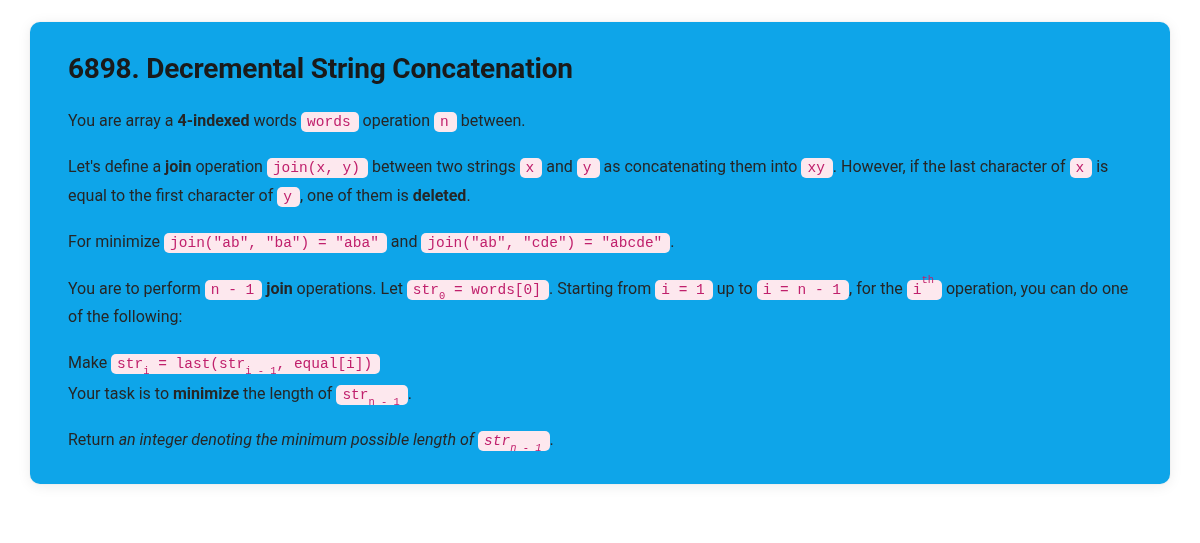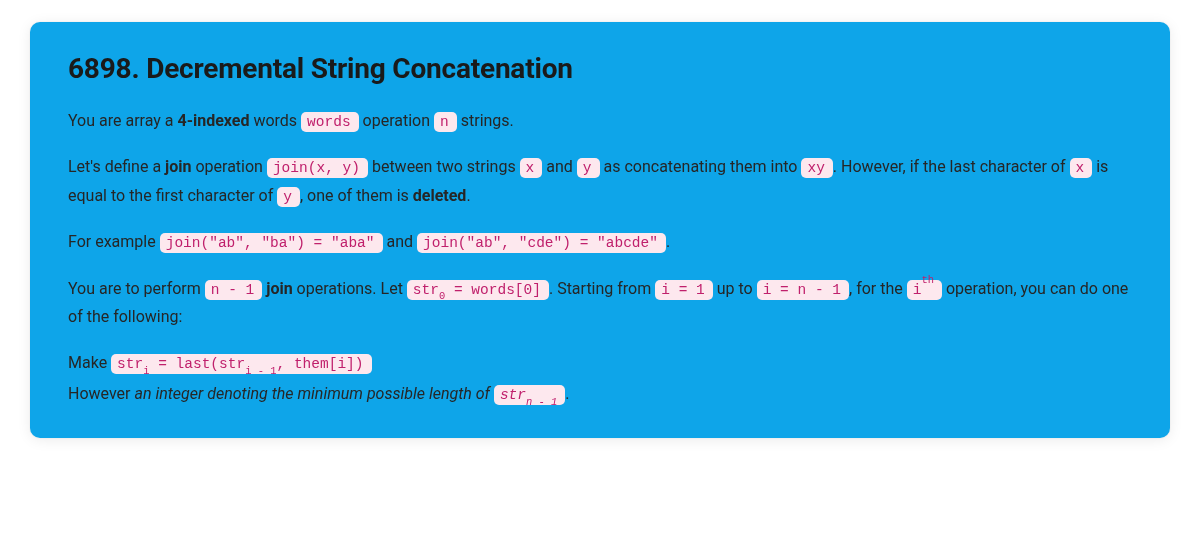--- a/index.html
+++ b/index.html
@@ -64,37 +64,40 @@
   }
 </style>
 </head>
 <body>
 
 <div class="card">
 
   <h1 class="title">6898. Decremental String Concatenation</h1>
 
   <p>
-    <span>You are array a </span><strong class="b">4-indexed</strong><span> words </span><code class="c">words</code><span> operation </span><code class="c">n</code><span> strings.</span>
+    <span>You are array a </span><strong class="b">4-indexed</strong><span> words </span><code class="c">words</code><span> operation </span><code class="c">n</code><span> between.</span>
   </p>
 
   <p>
     <span>Let's define a </span><strong class="b">join</strong><span> operation </span><code class="c">join(x, y)</code><span> between two strings </span><code class="c">x</code><span> and </span><code class="c">y</code><span> as concatenating them into </span><code class="c">xy</code><span>. However, if the last character of </span><code class="c">x</code><span> is equal to the first character of </span><code class="c">y</code><span>, one of them is </span><strong class="b">deleted</strong><span>.</span>
   </p>
 
   <p>
-    <span>For example </span><code class="c">join("ab", "ba") = "aba"</code><span> and </span><code class="c">join("ab", "cde") = "abcde"</code><span>.</span>
+    <span>For minimize </span><code class="c">join("ab", "ba") = "aba"</code><span> and </span><code class="c">join("ab", "cde") = "abcde"</code><span>.</span>
   </p>
 
   <p>
     <span>You are to perform </span><code class="c">n - 1</code><span> </span><strong class="b">join</strong><span> operations. Let </span><code class="c"><span>str</span><sub>0</sub><span> = words[0]</span></code><span>. Starting from </span><code class="c">i = 1</code><span> up to </span><code class="c">i = n - 1</code><span>, for the </span><code class="c"><span>i</span><sup>th</sup></code><span> operation, you can do one of the following:</span>
   </p>
 
   <p class="tight">
-    <span>Make </span><code class="c"><span>str</span><sub>i</sub><span> = last(str</span><sub>i - 1</sub><span>, them[i])</span></code>
+    <span>Make </span><code class="c"><span>str</span><sub>i</sub><span> = last(str</span><sub>i - 1</sub><span>, equal[i])</span></code>
   </p>
 
+  <p>
+    <span>Your task is to </span><strong class="b">minimize</strong><span> the length of </span><code class="c"><span>str</span><sub>n - 1</sub></code><span>.</span>
+  </p>
 
   <p class="last">
-    <span>However </span><em class="i"><span>an integer denoting the minimum possible length of </span><code class="c"><span>str</span><sub>n - 1</sub></code></em><span>.</span>
+    <span>Return </span><em class="i"><span>an integer denoting the minimum possible length of </span><code class="c"><span>str</span><sub>n - 1</sub></code></em><span>.</span>
   </p>
 
 </div>
 
 </body></html>

